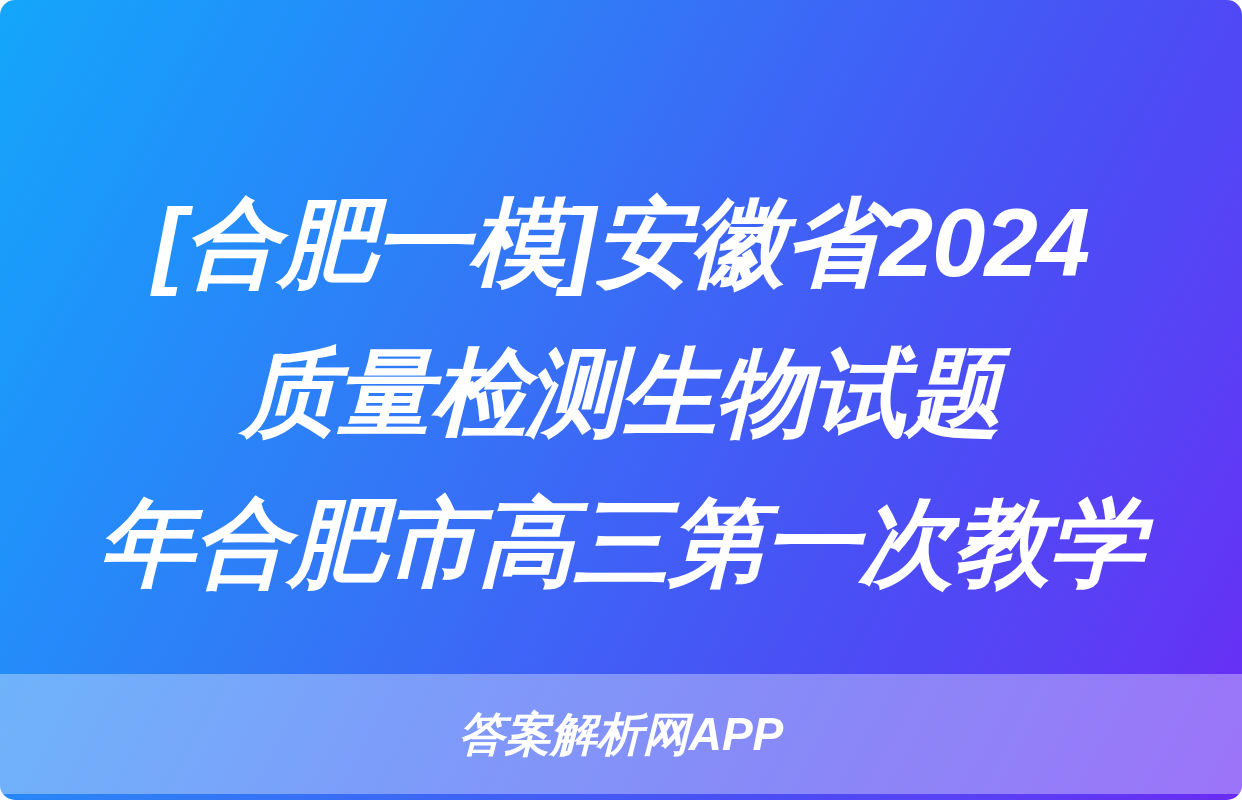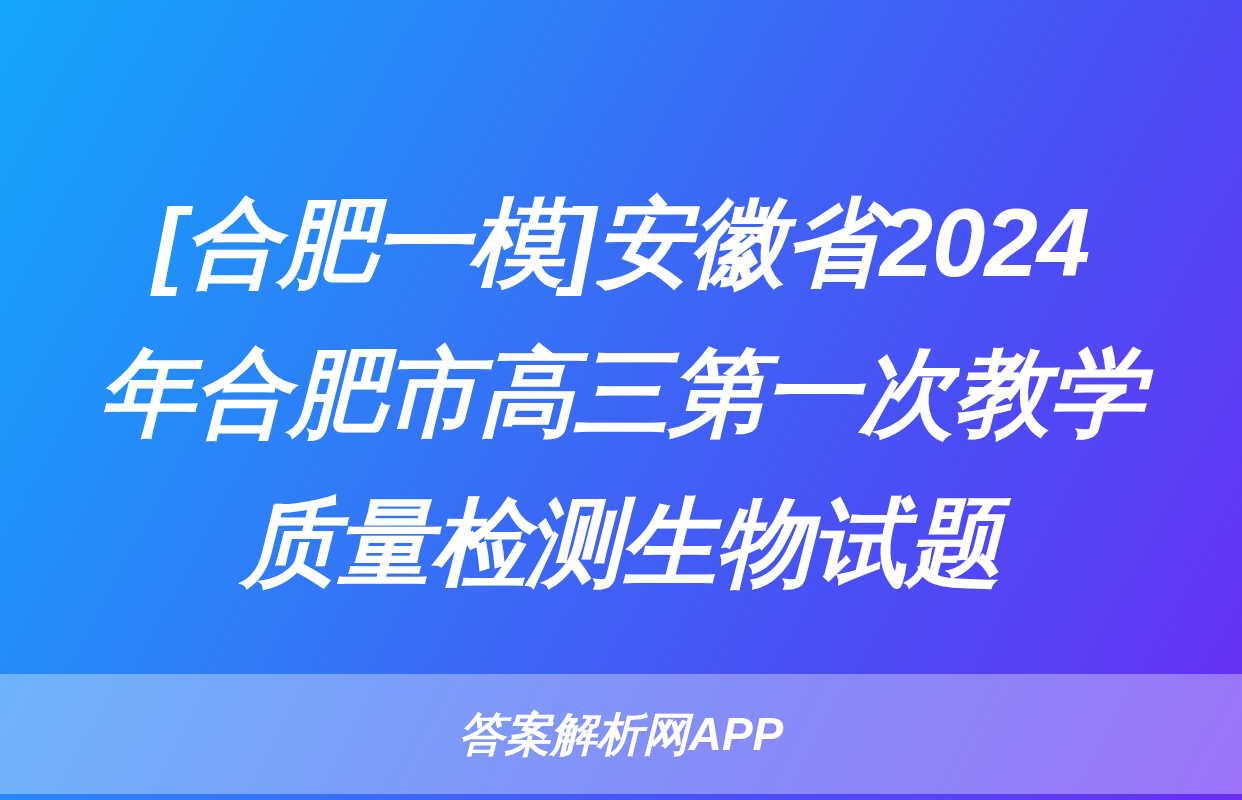--- a/index.html
+++ b/index.html
@@ -18,20 +18,21 @@
     overflow: hidden;
     
     background: linear-gradient(118deg,
         #14a6fb 0%,
         #1f93fa 16%,
         #2f7df7 34%,
         #3f62f6 54%,
         #4a4ef5 70%,
         #5a3ff5 85%,
         #6a2bf4 100%);
+    border-radius: 15px;
   }
 
   
   .title-block {
     position: absolute;
     left: 50px;
     right: 50px;
     top: 168px;
     text-align: center;
     color: #ffffff;
@@ -71,21 +72,21 @@
     line-height: 1;
   }
 </style>
 </head>
 <body>
 
 <div class="cover-card">
 
   <div class="title-block">
     <span class="title-line">[合肥一模]安徽省2024</span>
+    <span class="title-line">质量检测生物试题</span>
     <span class="title-line">年合肥市高三第一次教学</span>
-    <span class="title-line">质量检测生物试题</span>
   </div>
 
   <div class="footer-band">
     <span class="watermark">答案解析网APP</span>
   </div>
 
 </div>
 
 </body></html>

